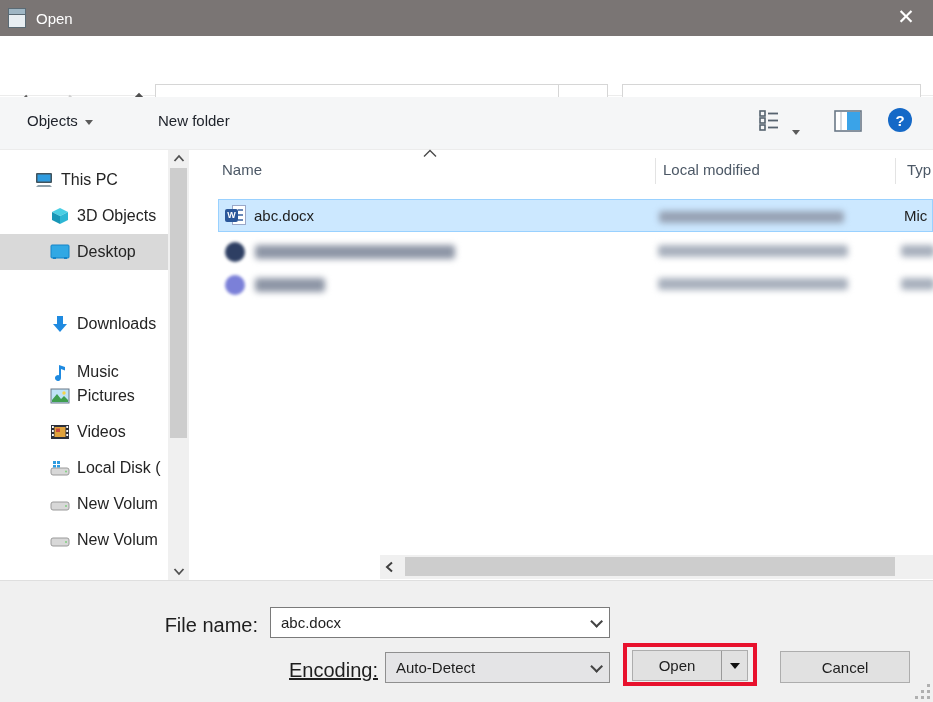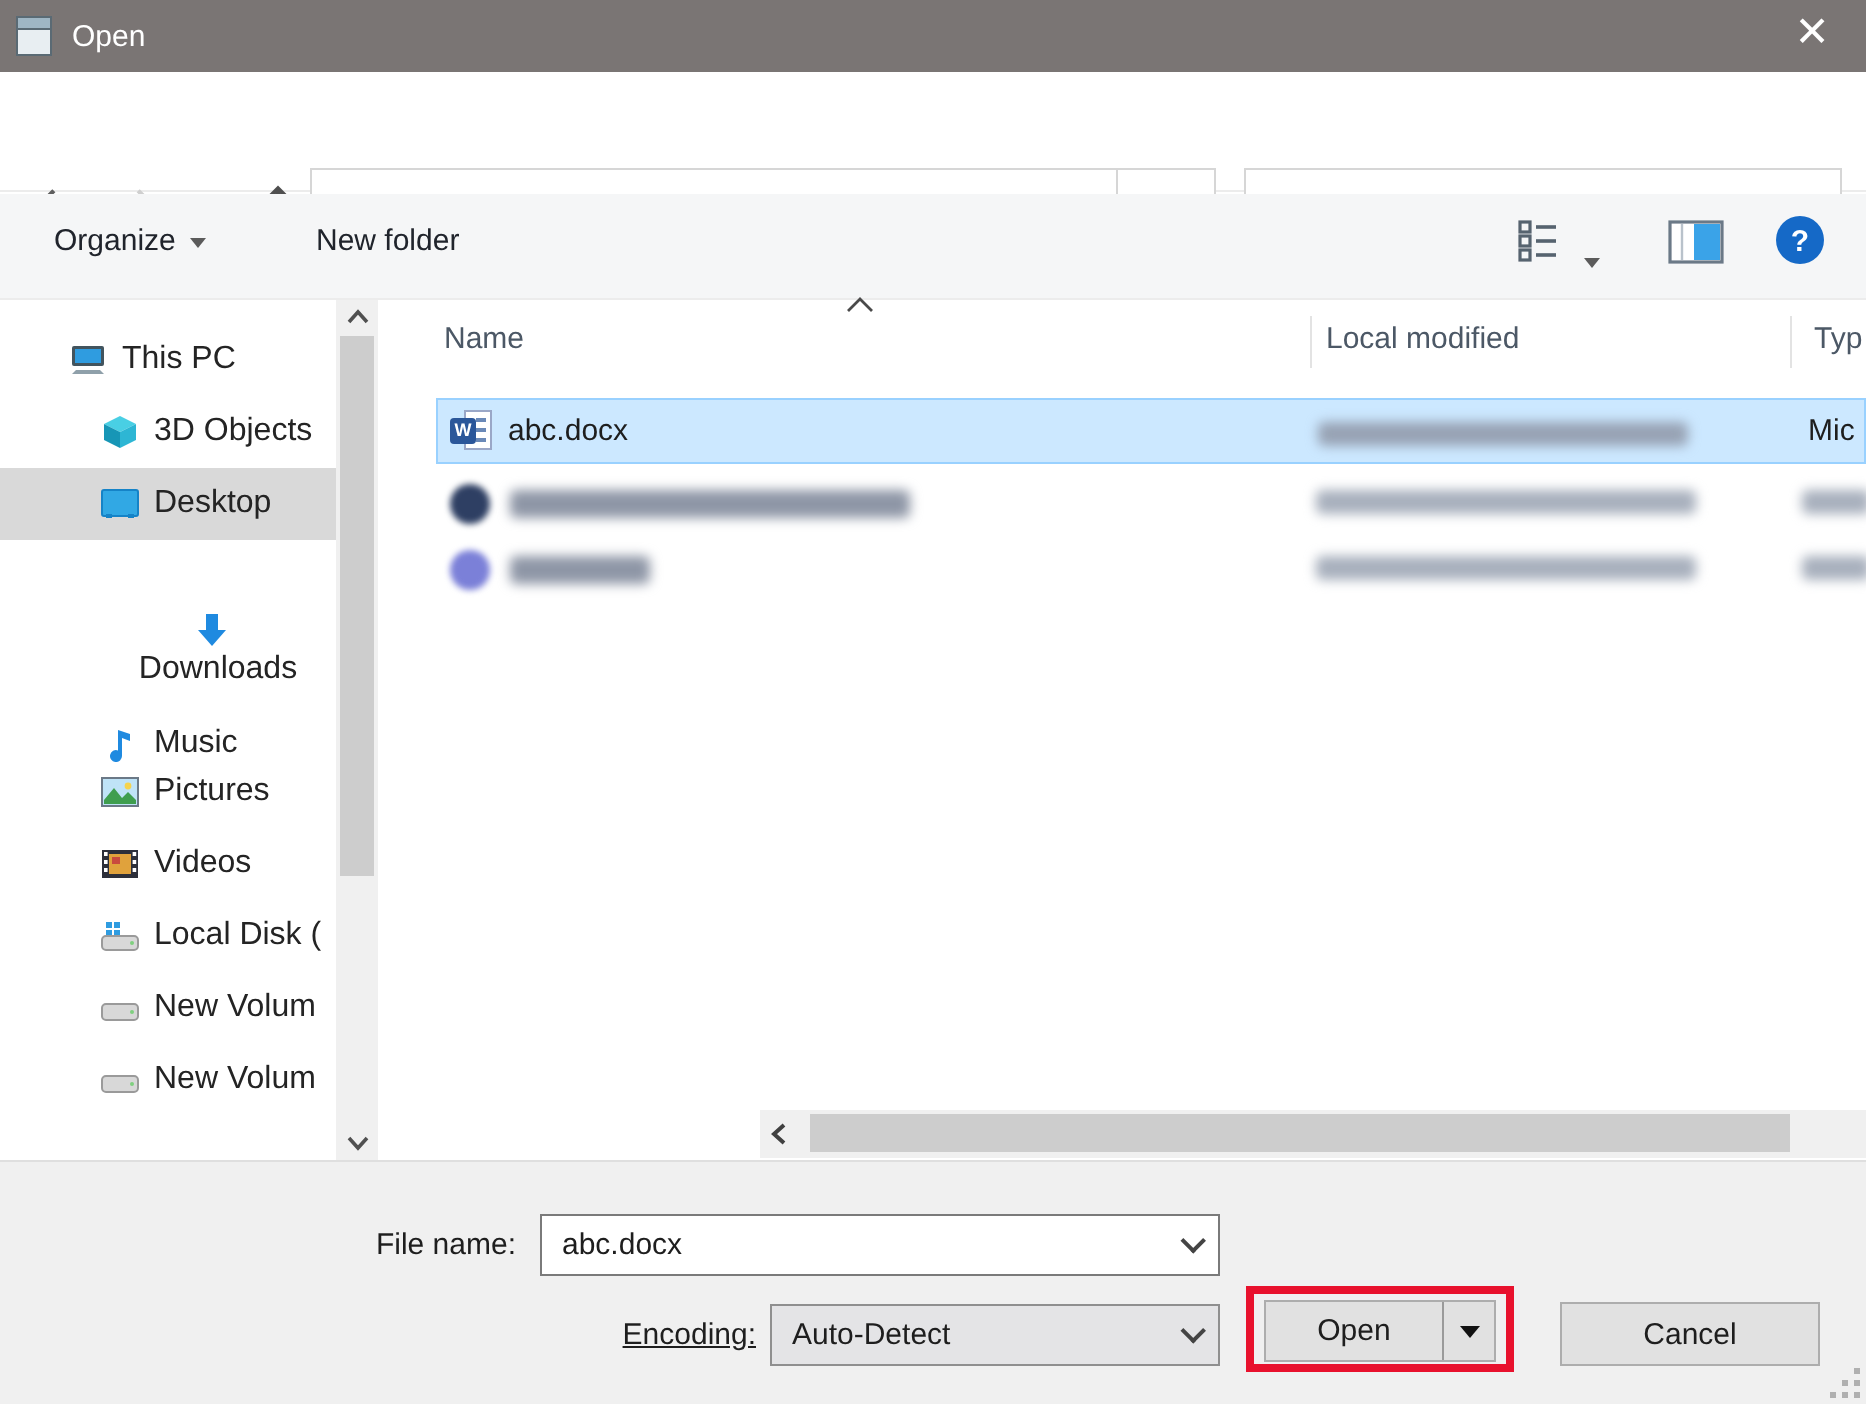--- a/index.html
+++ b/index.html
@@ -71,21 +71,21 @@
   .dot-icon { width:20px; height:20px; border-radius:50%; margin-left:7px; filter:blur(1.5px); }
 
   
   .hscroll { position:absolute; left:190px; top:405px; width:743px; height:24px; background:#f0f0f0; }
   .hthumb { position:absolute; left:25px; top:2px; width:490px; height:19px; background:#cdcdcd; }
   .h-arrow { position:absolute; top:0; width:20px; height:24px; display:flex; align-items:center; justify-content:center; }
   .h-arrow svg { width:12px; height:12px; }
 
   
   .bottom { position:absolute; left:0; top:580px; width:933px; height:122px; background:#f0f0f0; border-top:1px solid #dfdfdf; }
-  .fld-label { position:absolute; font-size:15px; color:#1e1e1e; text-align:right; }
+  .fld-label { position:absolute; font-size:20px; color:#1e1e1e; text-align:right; }
   .combo { position:absolute; height:31px; display:flex; align-items:center; font-size:15px; color:#1e1e1e; }
   .combo .val { margin-left:10px; flex:1; white-space:nowrap; overflow:hidden; }
   .combo .cv { width:30px; text-align:center; }
   .combo-white { background:#fff; border:1px solid #7a7a7a; }
   .combo-gray { background:#e4e4e6; border:1px solid #8f8f8f; }
   .chev { display:inline-block; width:9px; height:9px; border-right:2px solid #444; border-bottom:2px solid #444; transform:rotate(45deg) translateY(-3px); }
 
   .red-annot { position:absolute; left:623px; top:62px; width:134px; height:43px; border:4px solid #e8112d; background:transparent; }
   .open-split { position:absolute; left:5px; top:3px; width:116px; height:31px; background:#e1e1e1; border:1px solid #adadad; display:flex; }
   .open-main { flex:1; font-size:15px; color:#1e1e1e; display:flex; align-items:center; justify-content:center; }
@@ -155,21 +155,21 @@
     <div class="searchbox">
       <svg style="margin-left:22px;" width="19" height="19" viewBox="0 0 20 20" fill="none" stroke="#5a5a5a" stroke-width="1.6">
           <circle cx="8.5" cy="8.5" r="5.5"></circle>
           <path d="M13 13l5.5 5.5"></path>
         </svg>
       <span class="search-placeholder">Search Desktop</span>
     </div>
   </div>
 
   <div class="toolbar">
-    <div class="tb-text" style="left:27px;"><span>Organize</span><span class="tb-caret"></span></div>
+    <div class="tb-text" style="left:27px;"><span>Objects</span><span class="tb-caret"></span></div>
     <div class="tb-text" style="left:158px;"><span>New folder</span></div>
 
     <div class="tb-ico" style="left:756px;">
       <svg width="26" height="26" viewBox="0 0 26 26">
           <g fill="none" stroke="#56636f" stroke-width="1.6">
             <rect x="4" y="4" width="5" height="5"></rect>
             <rect x="4" y="11" width="5" height="5"></rect>
             <rect x="4" y="18" width="5" height="5"></rect>
           </g>
           <g stroke="#56636f" stroke-width="1.8">
@@ -215,21 +215,21 @@
         <span>3D Objects</span>
       </div>
       <div class="side-item ind1 sel" style="top:84px;">
         <span class="si"><svg viewBox="0 0 20 18">
               <rect x="1" y="2" width="18" height="13" rx="1" fill="#31a8e4" stroke="#1583c7"></rect>
               <rect x="3" y="14" width="3" height="2" fill="#1583c7"></rect>
               <rect x="14" y="14" width="3" height="2" fill="#1583c7"></rect>
             </svg></span>
         <span>Desktop</span>
       </div>
-      <div class="side-item ind1" style="top:156px;flex-direction:column;">
+      <div class="side-item ind1" style="top:156px;">
         <span class="si"><svg viewBox="0 0 20 18">
               <path d="M7 1h6v8h4l-7 8-7-8h4z" fill="#1f8ae0"></path>
             </svg></span>
         <span>Downloads</span>
       </div>
       <div class="side-item ind1" style="top:204px;">
         <span class="si"><svg viewBox="0 0 20 18">
               <path d="M9 2v10.2A3 3 0 1 0 11 15V6l4 1.5V4z" fill="#1f8ae0"></path>
             </svg></span>
         <span>Music</span>

